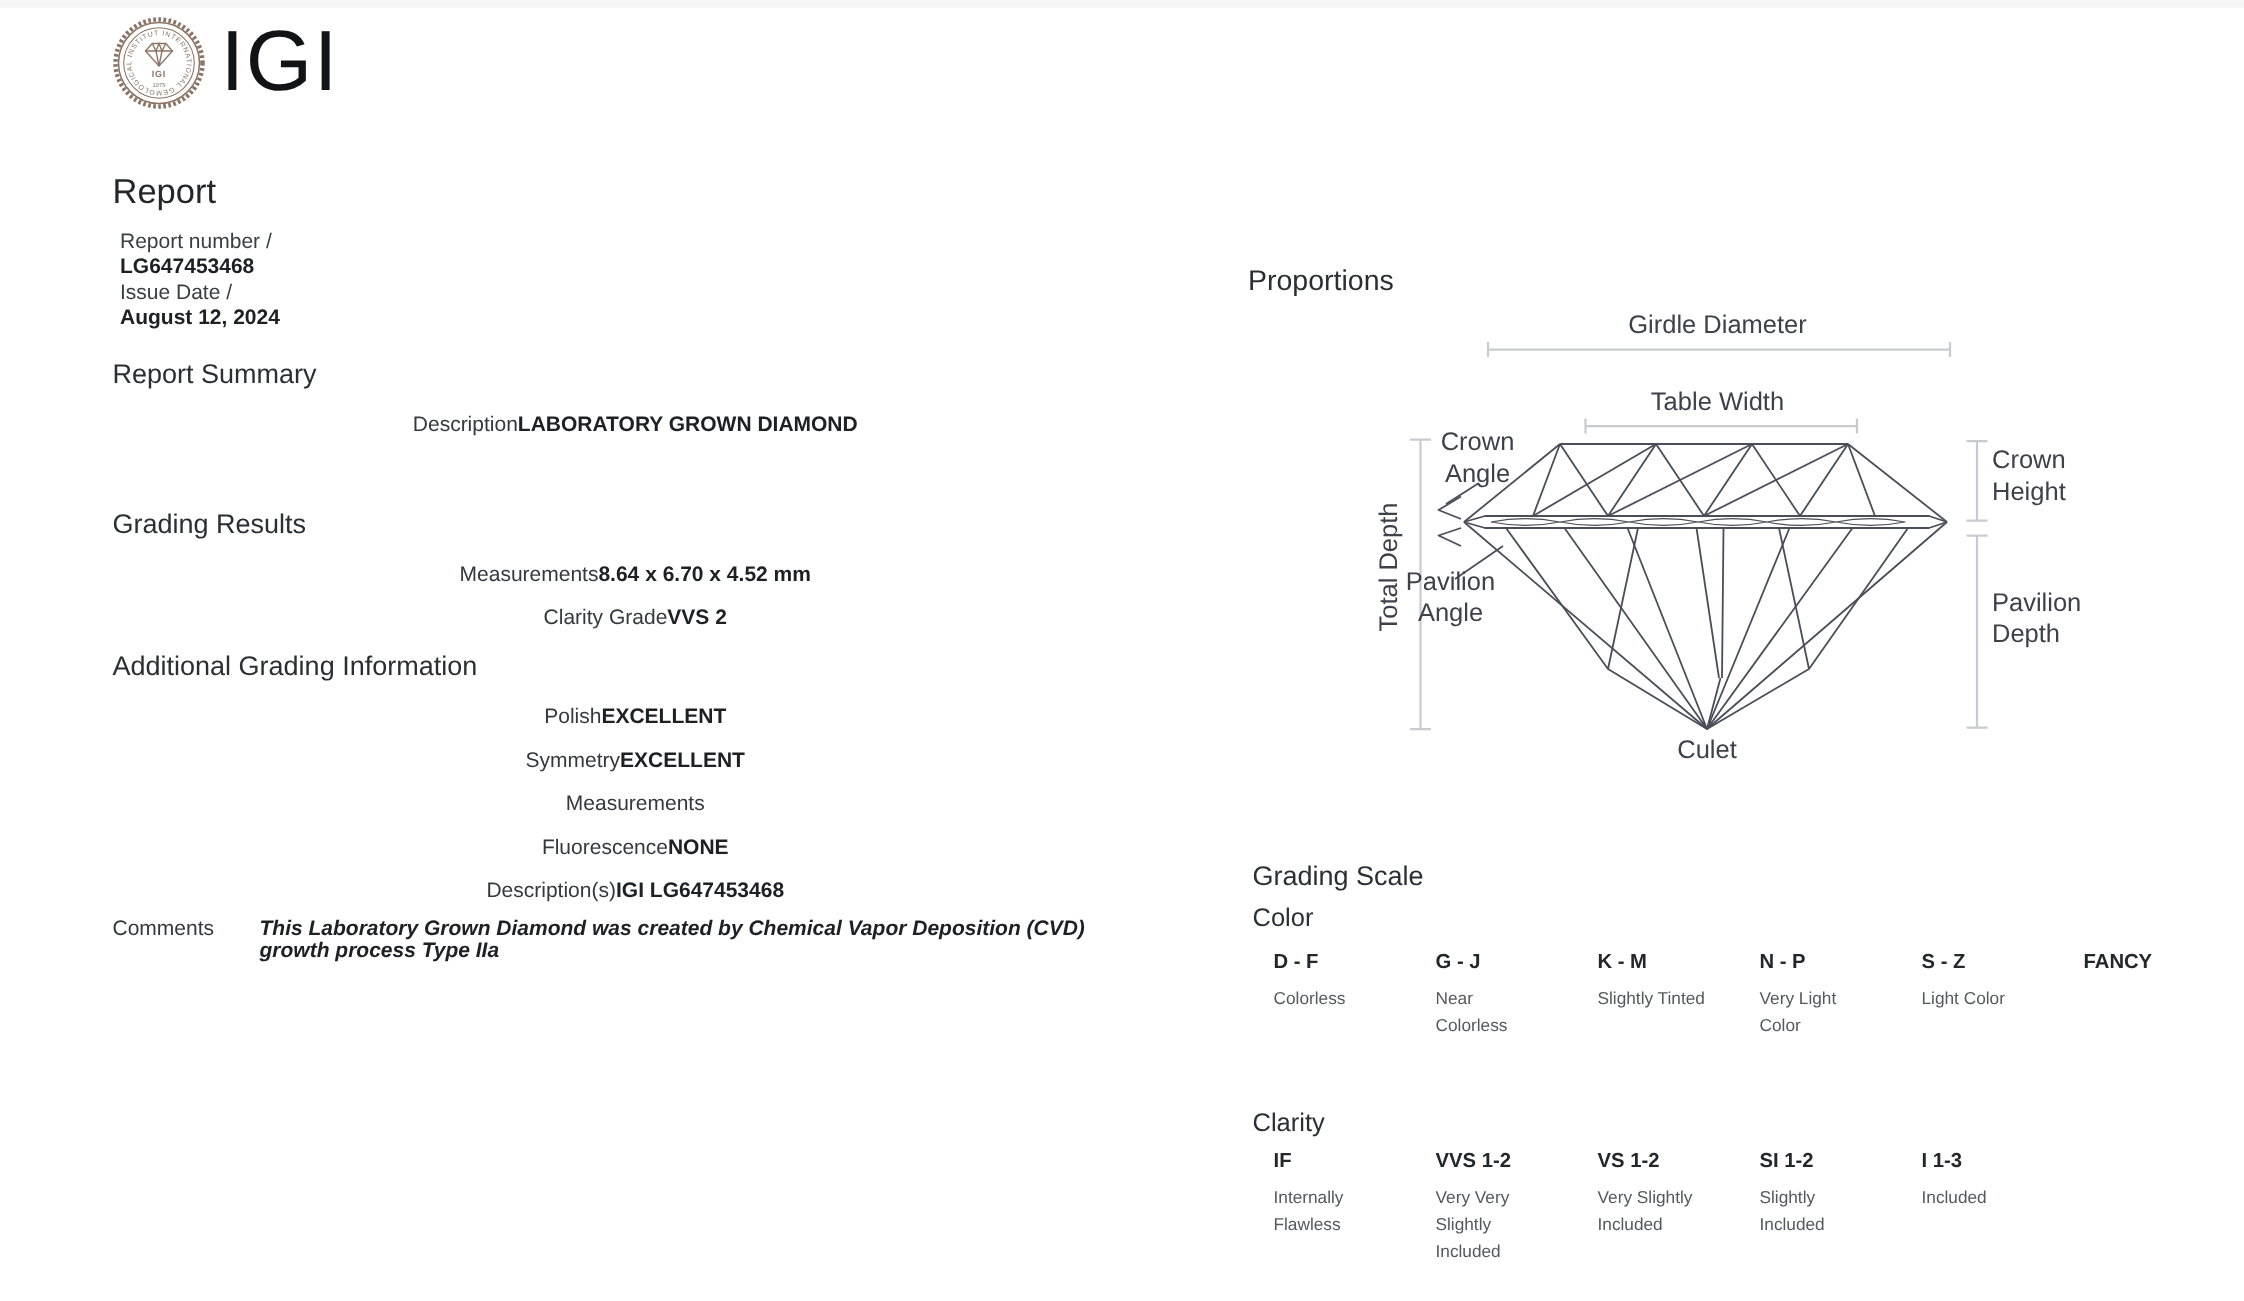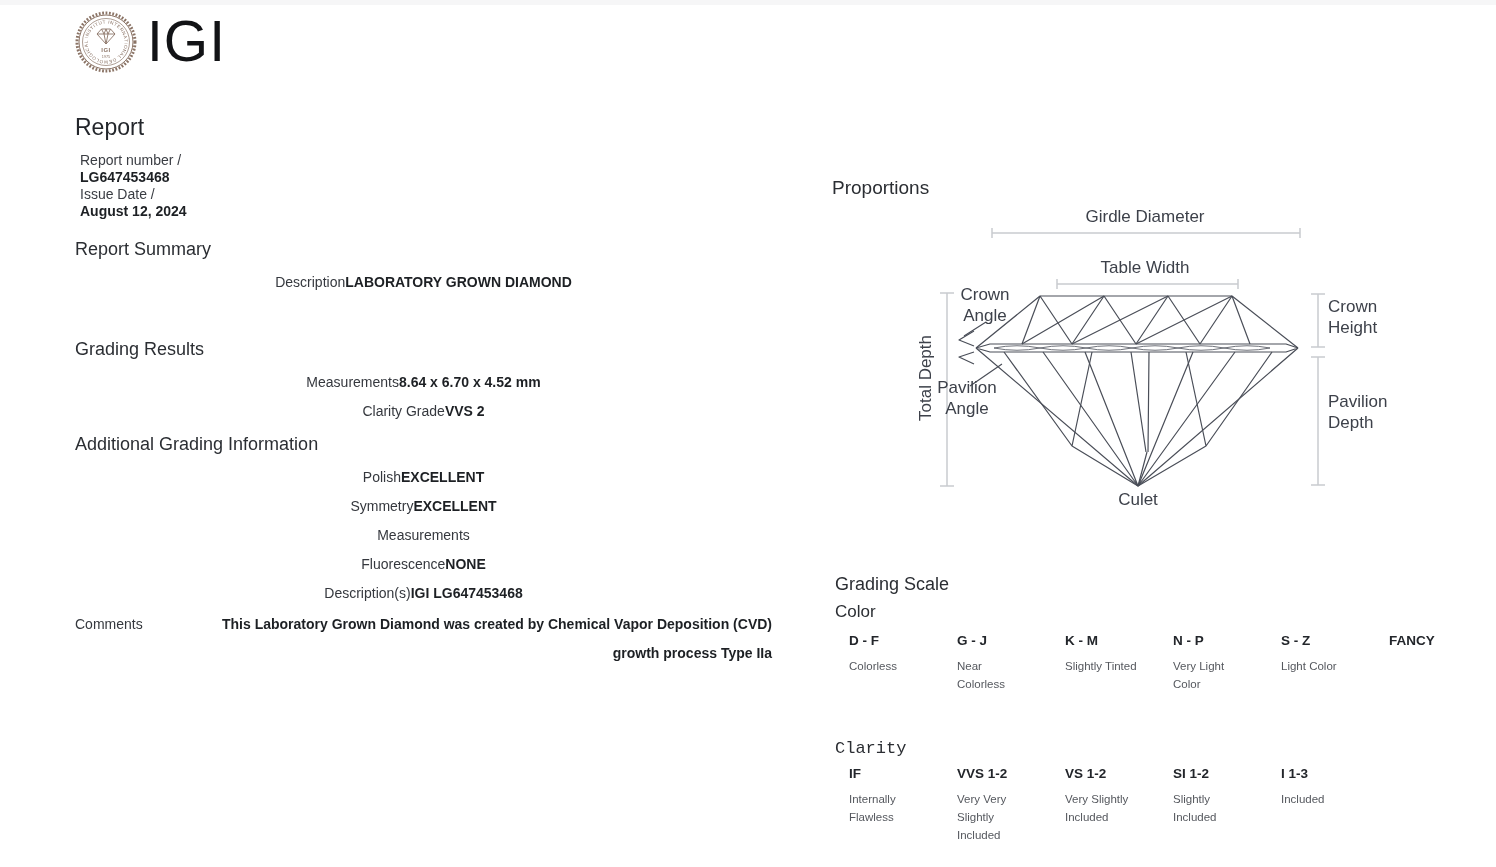--- a/index.html
+++ b/index.html
@@ -26,40 +26,40 @@
   .mt-sum{margin-top:18px;}
   .mt-grad{margin-top:47px;}
   .mt-add{margin-top:13px;}
   .row{display:flex;justify-content:center;align-items:baseline;margin-top:12px;
     font-size:14px;line-height:17px;}
   .row.first{margin-top:14px;}
   .row .lbl{color:#35383e;}
   .row .val{font-weight:700;color:#1d2024;text-align:right;}
   .row.comments{margin-top:8px;justify-content:flex-start;}
   .row.comments .lbl{width:98px;flex:none;}
-  .row.comments .val{width:599px;text-align:right;line-height:29px;}
+  .row.comments .val{width:599px;text-align:left;line-height:15px;font-style:italic;}
 
   
   .prop-heading{position:absolute;left:832px;top:176px;font-size:19px;line-height:23px;color:#2b2e33;}
   .diagram-svg{position:absolute;left:900px;top:200px;}
   .dlabel{position:absolute;font-size:17px;line-height:21px;color:#3d414a;}
   .dl-center{text-align:center;}
   .lbl-girdle{left:1000px;top:206px;width:290px;}
   .lbl-table{left:1020px;top:257px;width:250px;}
   .lbl-crown-angle{left:948px;top:284px;width:74px;}
   .lbl-total-depth{left:841px;top:367px;width:170px;height:22px;transform:rotate(-90deg);}
   .lbl-pavilion-angle{left:925px;top:377px;width:84px;}
   .lbl-culet{left:1090px;top:489px;width:96px;}
   .lbl-crown-height{left:1328px;top:296px;width:80px;}
   .lbl-pavilion-depth{left:1328px;top:391px;width:80px;}
 
   
   .gs-heading{position:absolute;left:835px;top:573px;font-size:18px;line-height:22px;color:#2b2e33;}
   .gs-color-heading{position:absolute;left:835px;top:601px;font-size:17px;line-height:21px;color:#2b2e33;}
-  .gs-clarity-heading{position:absolute;left:835px;top:738px;font-size:17px;line-height:21px;color:#2b2e33;font-family:Liberation Mono, monospace;}
+  .gs-clarity-heading{position:absolute;left:835px;top:738px;font-size:17px;line-height:21px;color:#2b2e33;}
   .scale-row{position:absolute;display:flex;}
   .scale-row.color{left:849px;top:633px;}
   .scale-row.clarity{left:849px;top:766px;}
   .scale-col{width:108px;}
   .scale-grade{font-size:13.5px;font-weight:700;color:#23262b;line-height:16px;}
   .scale-desc{margin-top:8px;font-size:11.5px;line-height:18px;color:#55585e;white-space:pre-line;width:92px;}
 </style>
 </head>
 <body>
 

